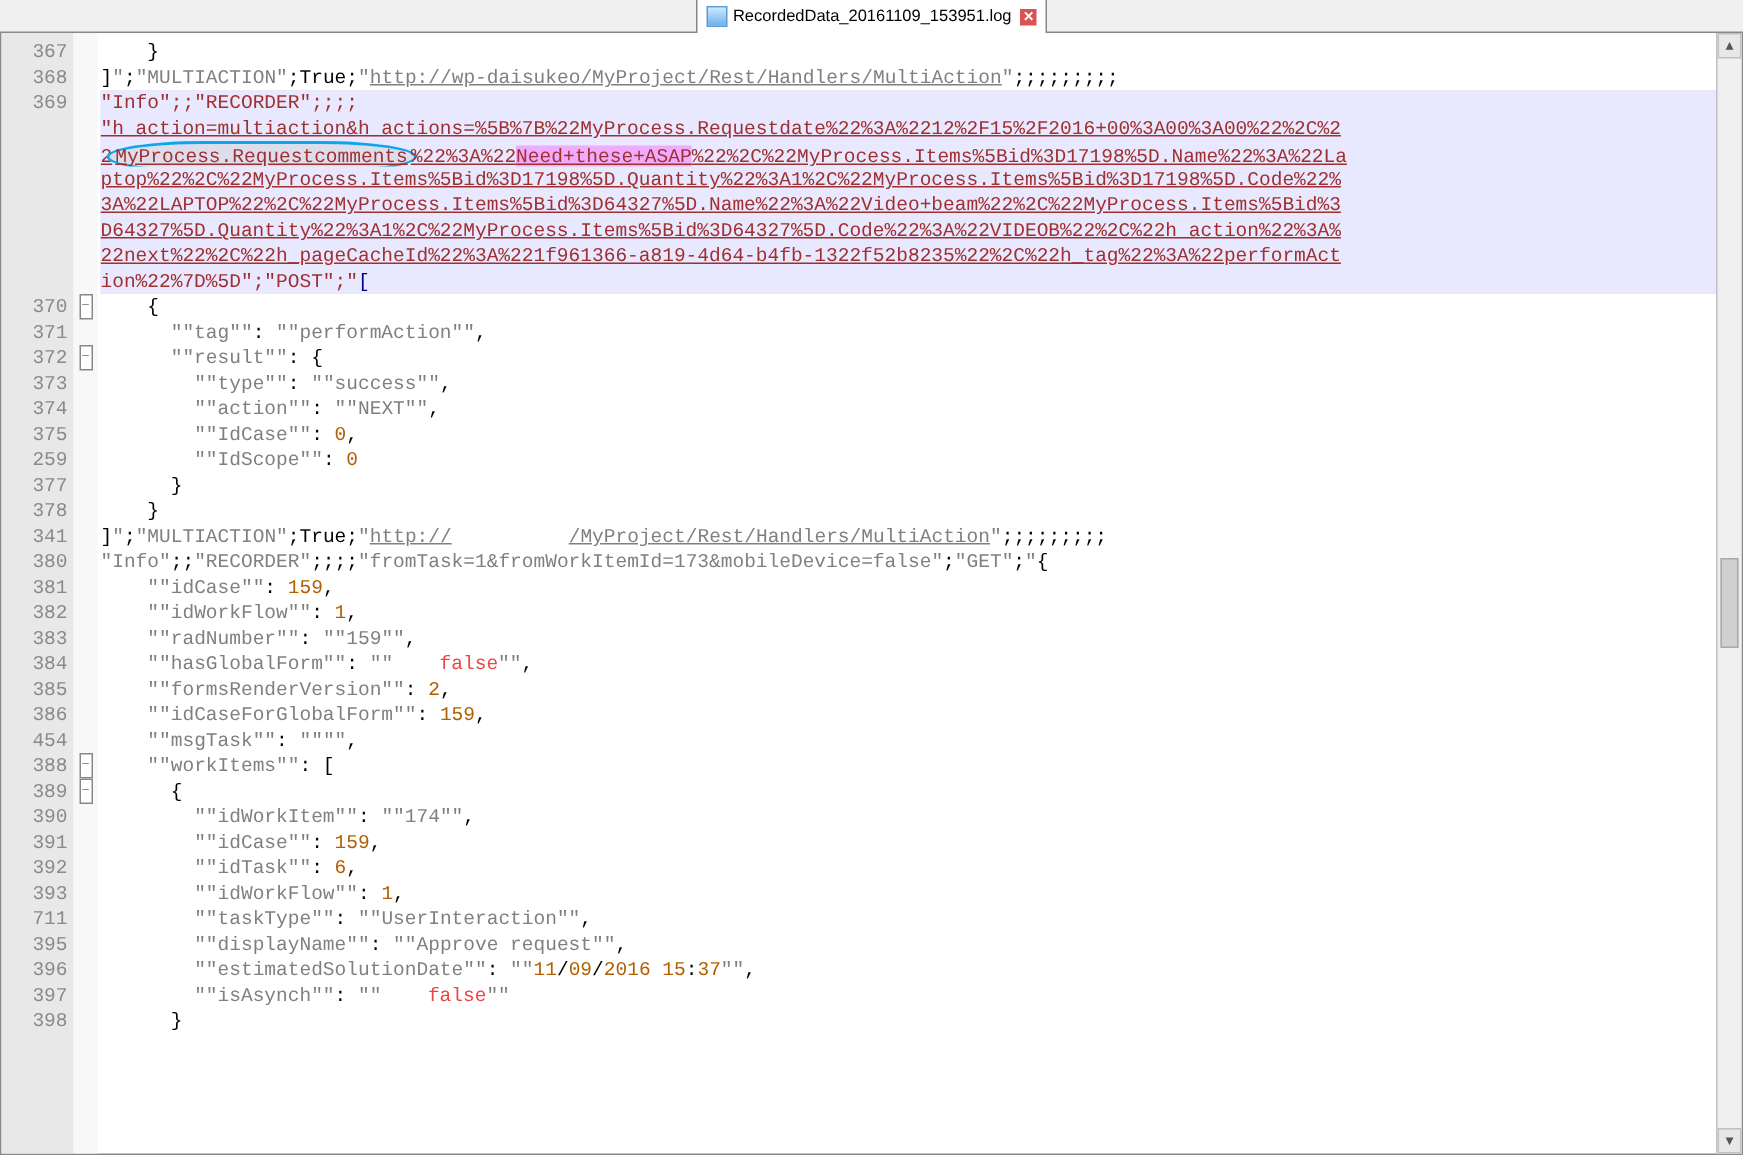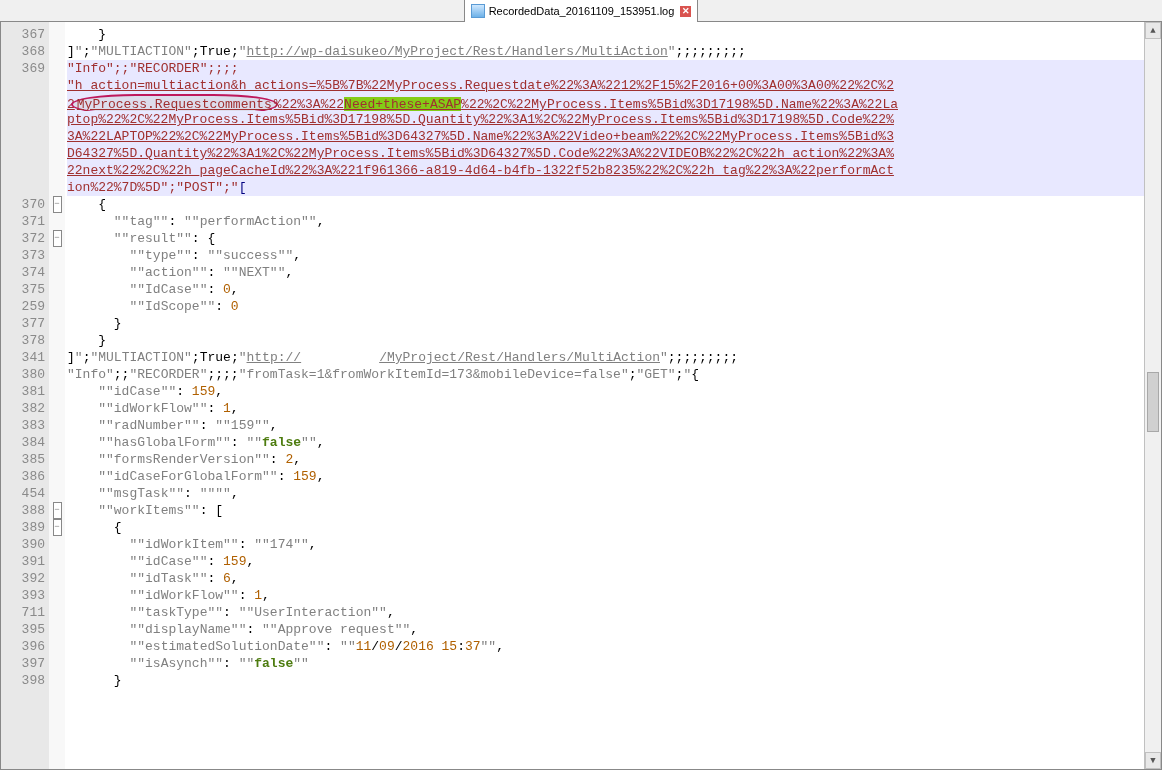--- a/index.html
+++ b/index.html
@@ -100,33 +100,33 @@
     white-space: pre;
     color: #000;
     position: relative;
     overflow: hidden;
   }
   .code .row { height: 17px; overflow: hidden; white-space: pre; }
   .code .wrap-block { background: #e8e8ff; }
   .code .wrap-block .row { background: #e8e8ff; }
   .s-gray { color: #808080; }
   .s-red { color: #a03030; }
-  .s-blue { font-weight: bold; color: #4d7c0f; }
+  .s-blue { font-weight: normal; color: #ef4444; margin-left: 31px; }
   .s-num { color: #b06000; }
   .s-link { text-decoration: underline; text-align: right; }
   .s-op { color: #000080; }
   .hl {
     display: inline-block;
-    border: 2px solid #be185d;
+    border: 2px solid #0ea5e9;
     border-radius: 50%/80%;
     padding: 0 4px;
     margin: 0 -4px;
     background: rgba(200,200,200,0.35);
   }
-  .hl2 { background: #84cc16; margin-top: 48px; }
+  .hl2 { background: #f0abfc; margin-top: 48px; }
   .scrollbar-v {
     position: absolute;
     right: 0; top: 0; bottom: 0;
     width: 17px;
     background: #f0f0f0;
     border-left: 1px solid #c0c0c0;
   }
   .sb-btn {
     height: 17px;
     background: #e8e8e8;

